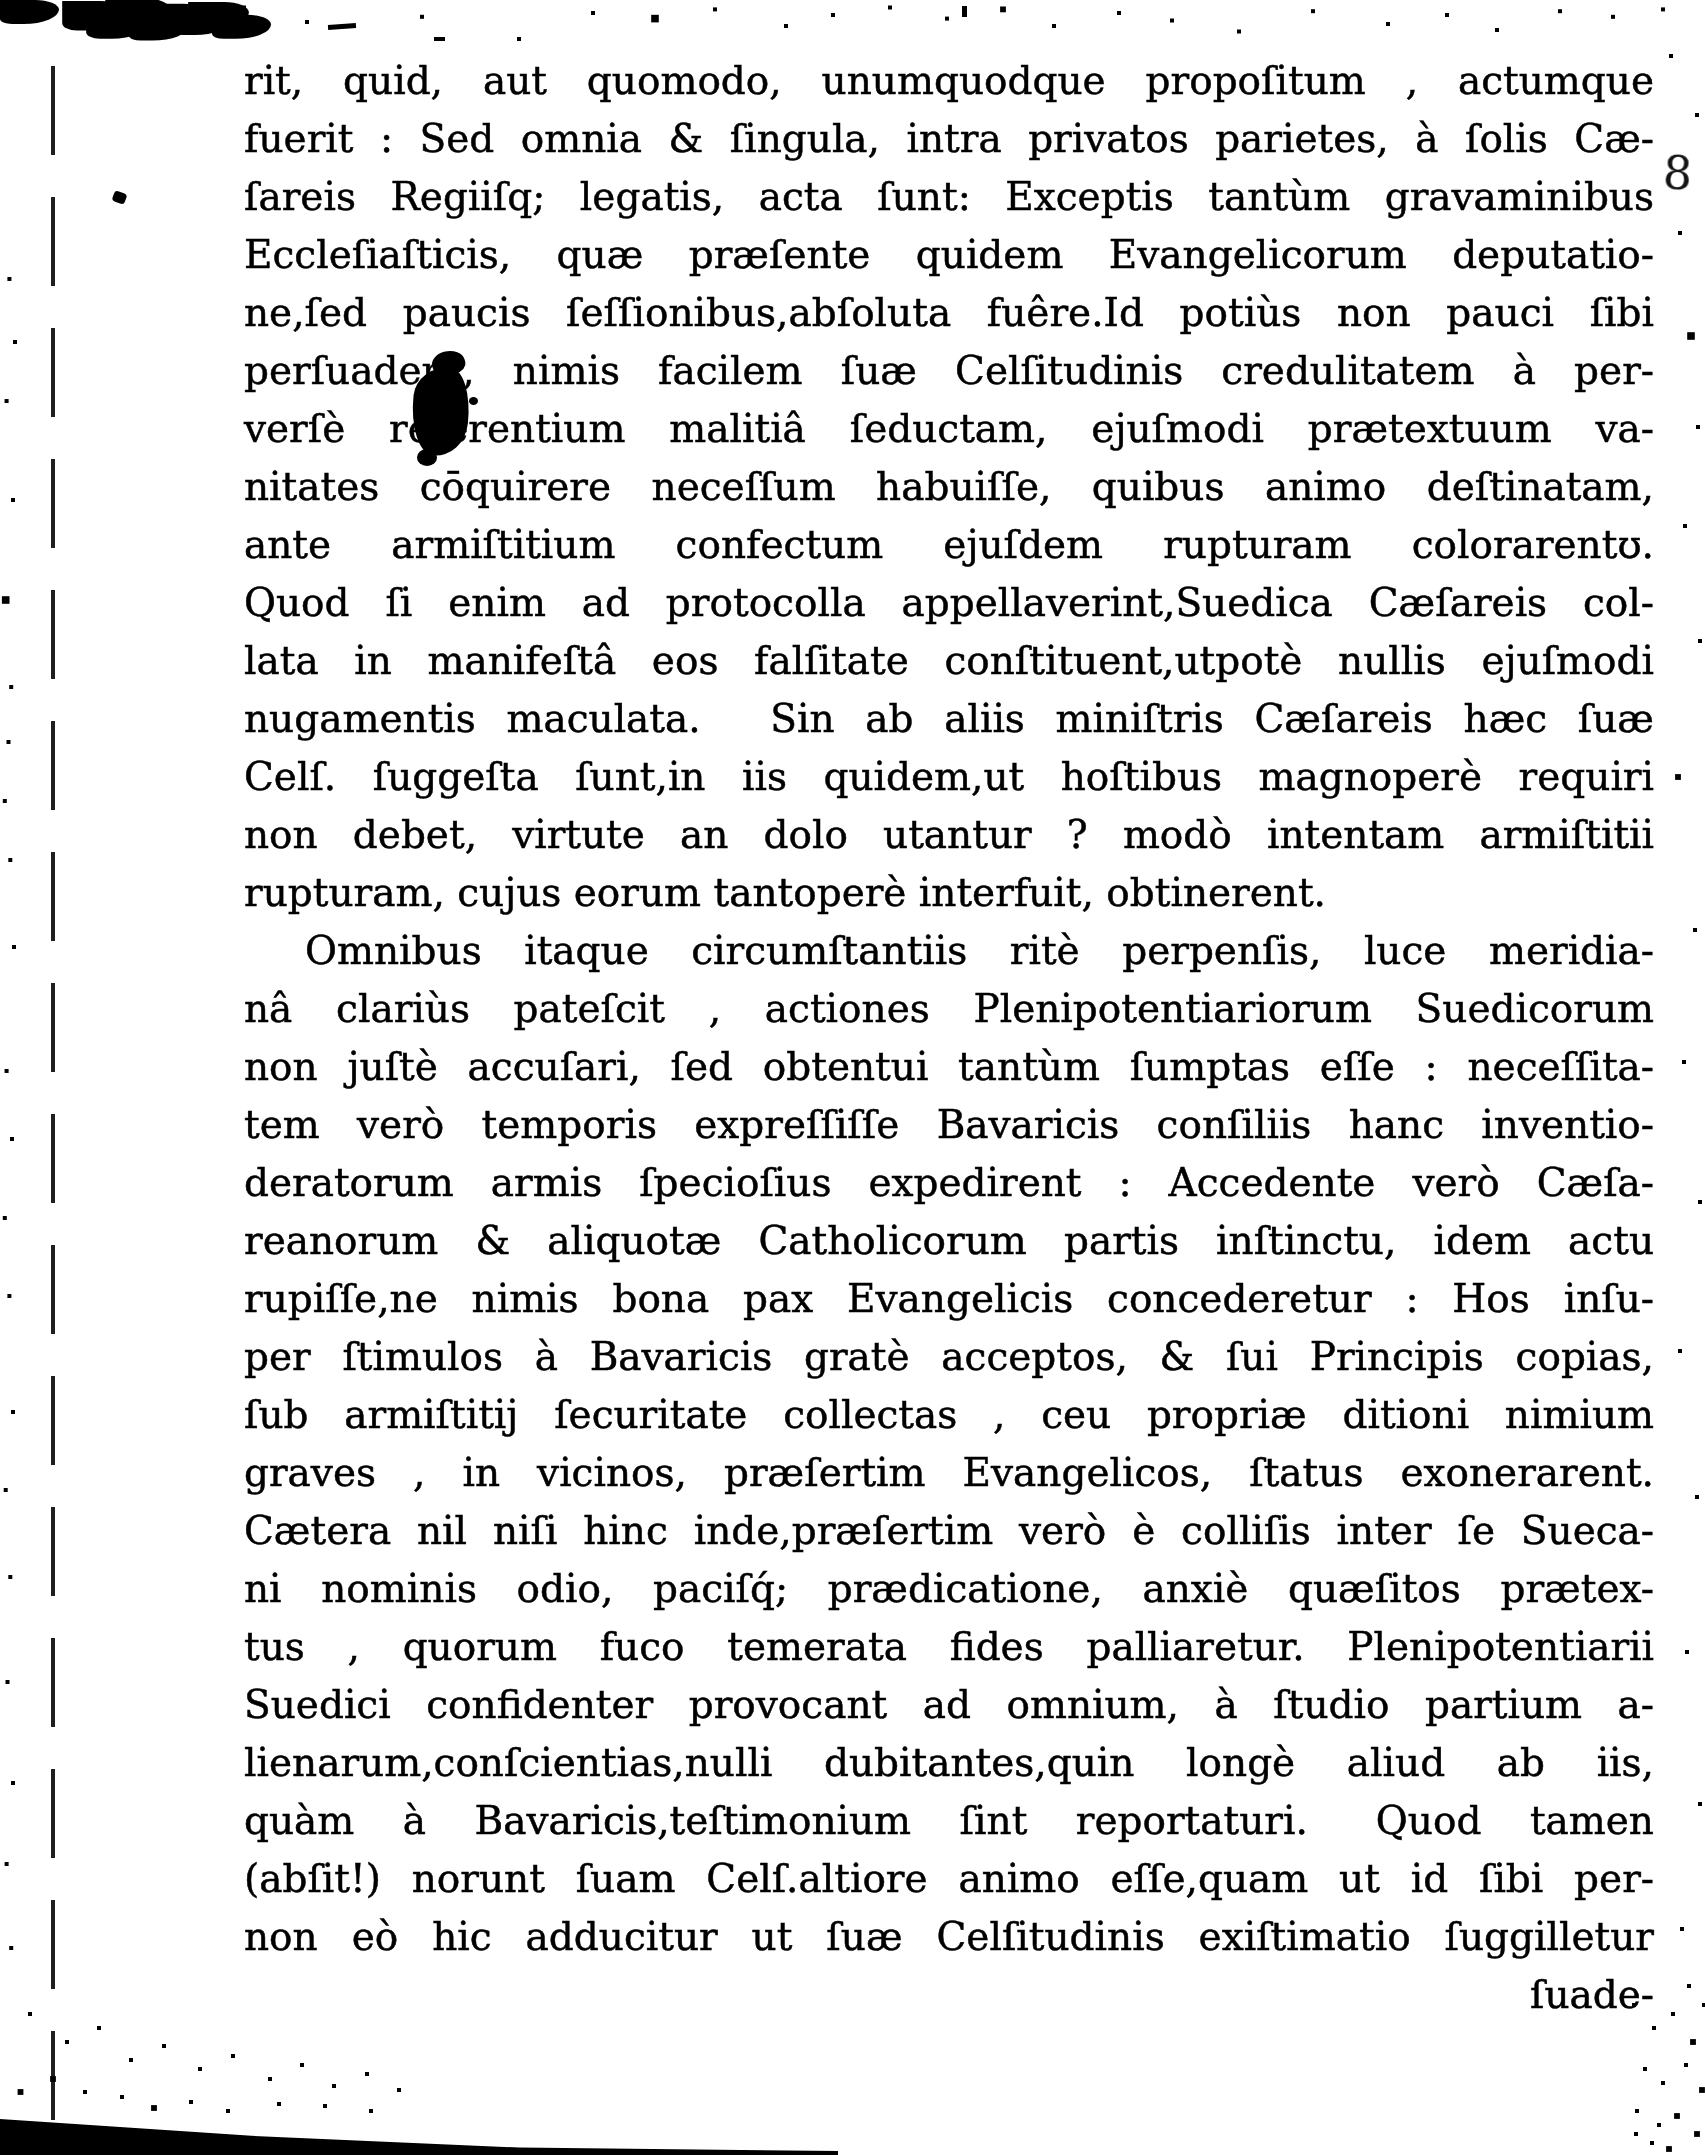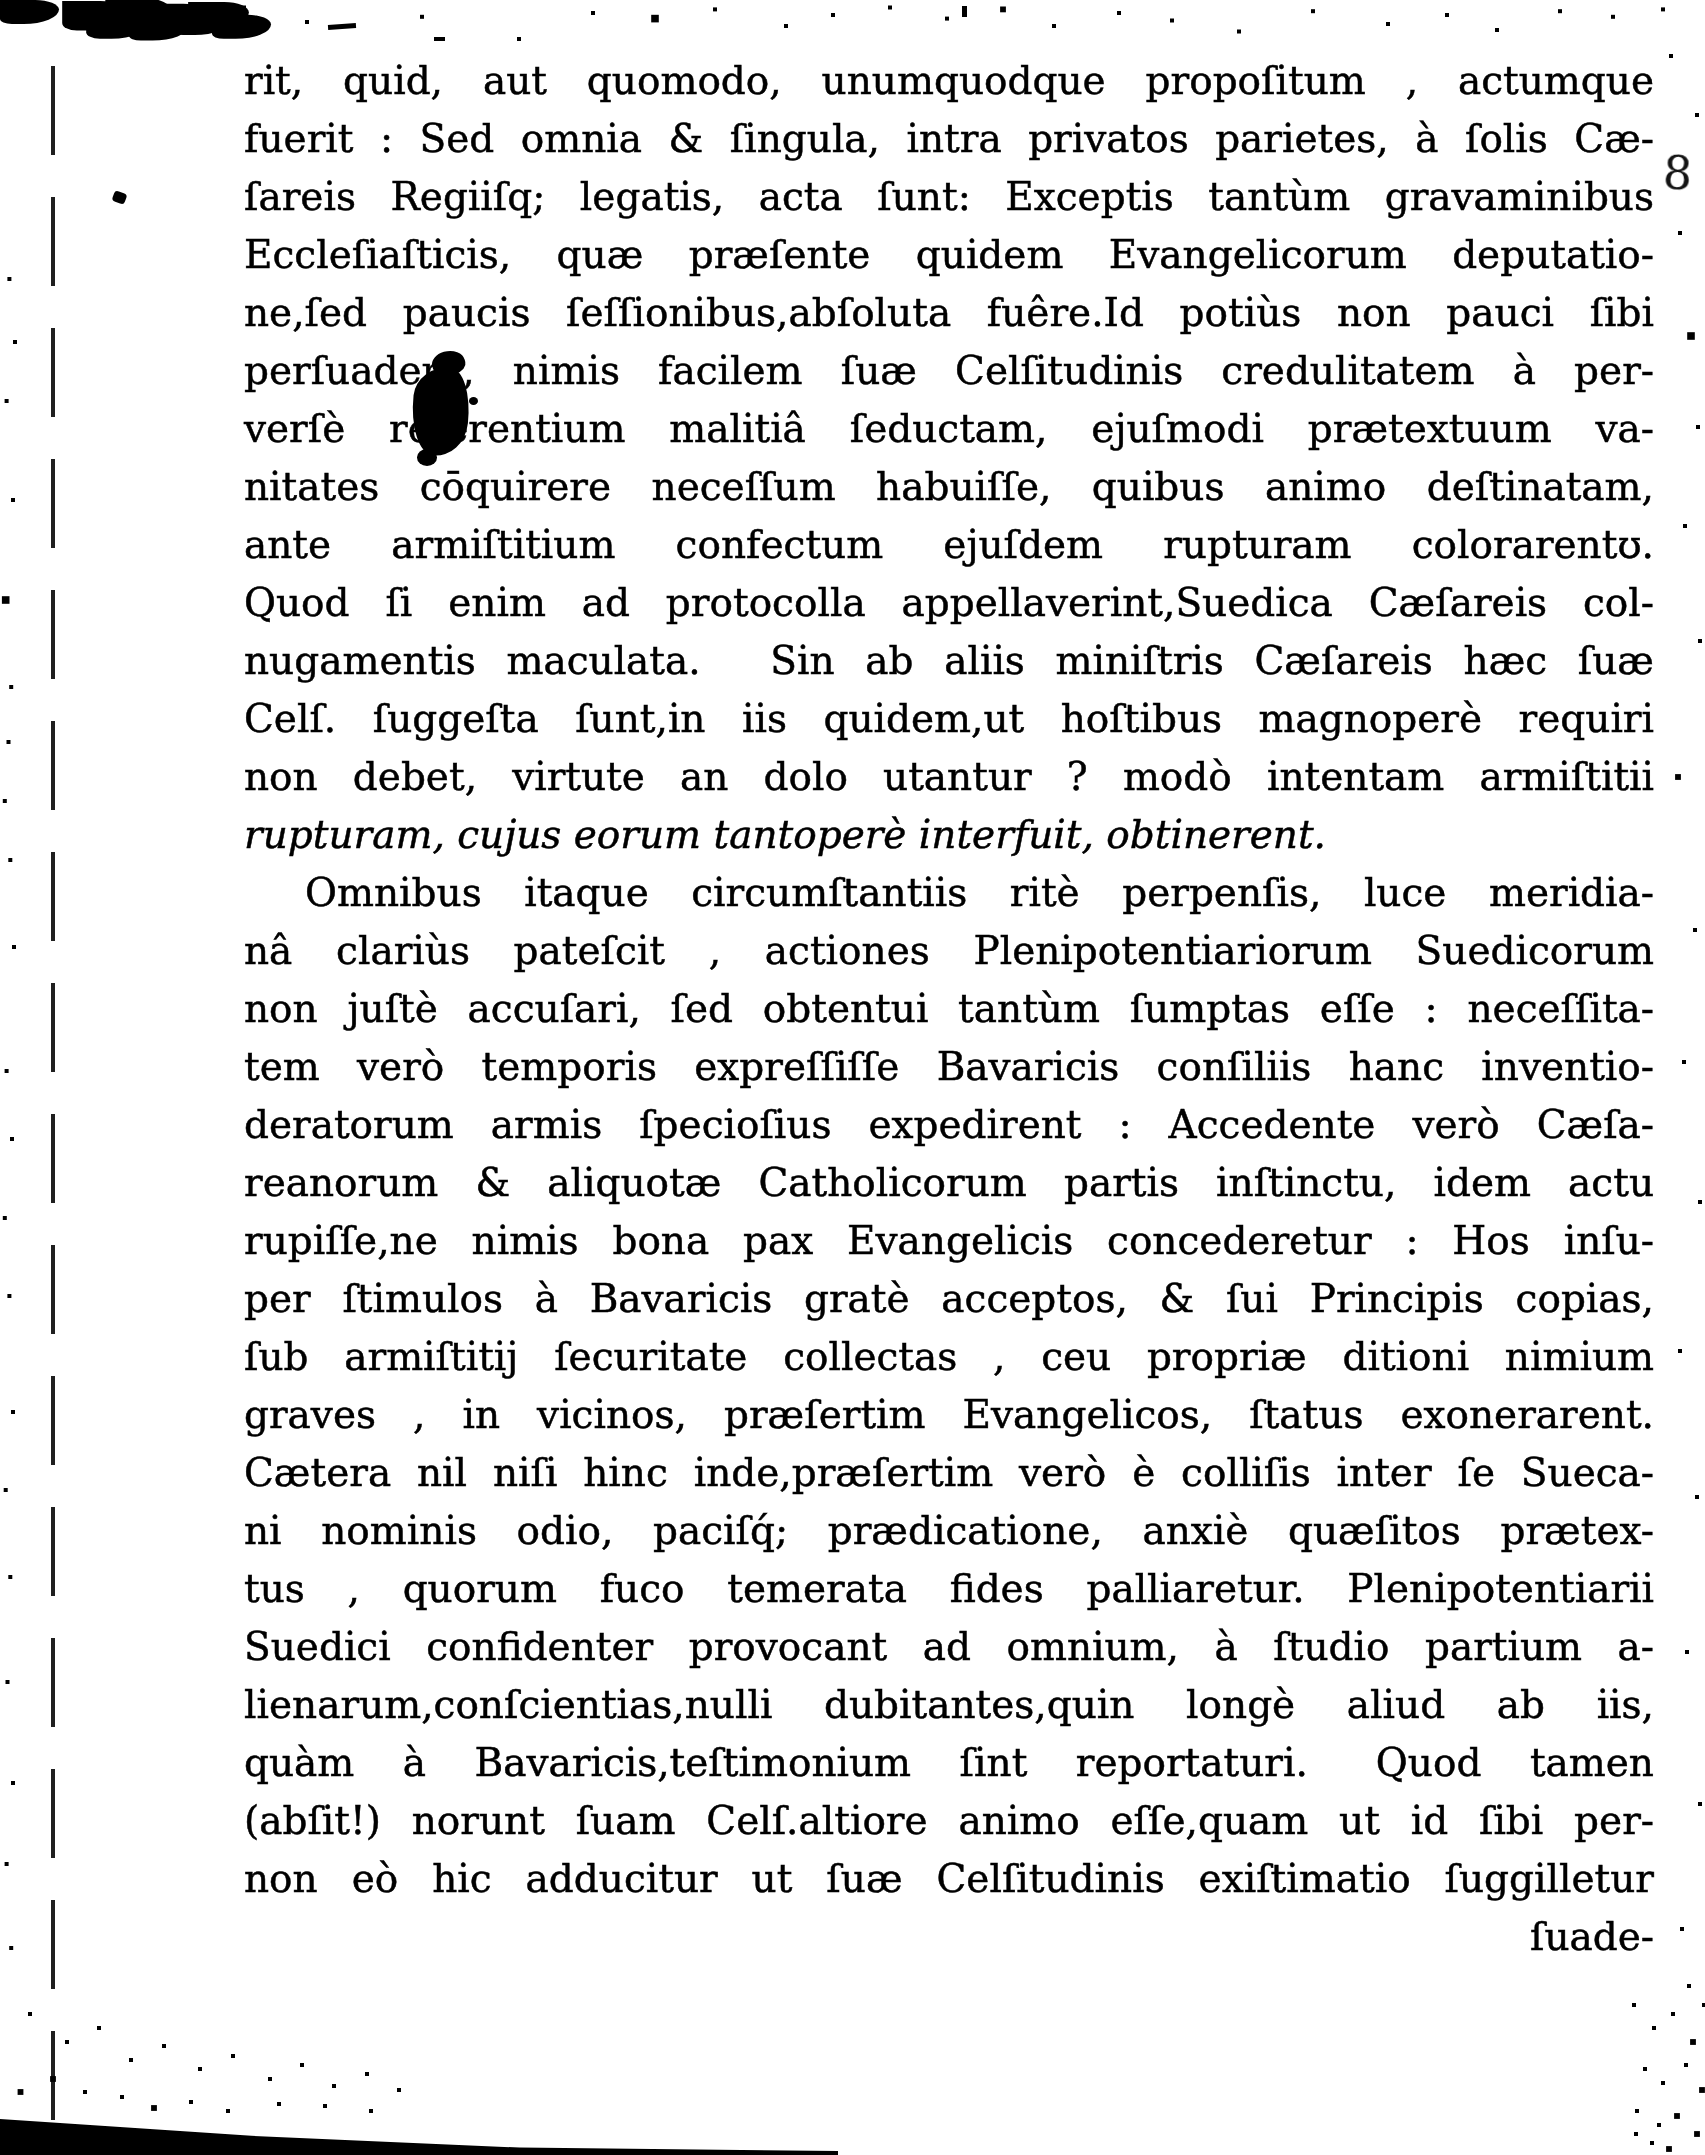--- a/index.html
+++ b/index.html
@@ -20,21 +20,21 @@
     margin-top:8px;
     -webkit-text-stroke:0.5px currentColor;
   }
   .line{
     text-align:justify;
     text-align-last:justify;
     white-space:normal;
     height:58px;
     overflow:visible;
   }
-  .line.short{text-align-last:left;font-style:italic;}
+  .line.short{text-align-last:left;}
   .line.indent{text-indent:61px;}
   .catchword-line{
     text-align:right;
     height:58px;
   }
   
   .page-number{
     position:absolute;left:1663px;top:150px;
     font-size:46px;line-height:1;
     transform:rotate(3deg);
@@ -114,20 +114,21 @@
       <div class="line">rit, quid, aut quomodo, unumquodque propoſitum , actumque</div>
       <div class="line">fuerit : Sed omnia &amp; ſingula, intra privatos parietes, à ſolis Cæ-</div>
       <div class="line">ſareis Regiiſq; legatis, acta ſunt: Exceptis tantùm gravaminibus</div>
       <div class="line">Eccleſiaſticis, quæ præſente quidem Evangelicorum deputatio-</div>
       <div class="line">ne,ſed paucis ſeſſionibus,abſoluta fuêre.Id potiùs non pauci ſibi</div>
       <div class="line">perſuadent, nimis facilem ſuæ Celſitudinis credulitatem à per-</div>
       <div class="line">verſè referentium malitiâ ſeductam, ejuſmodi prætextuum va-</div>
       <div class="line">nitates cōquirere neceſſum habuiſſe, quibus animo deſtinatam,</div>
       <div class="line">ante armiſtitium confectum ejuſdem rupturam colorarentʊ.</div>
       <div class="line">Quod ſi enim ad protocolla appellaverint,Suedica Cæſareis col-</div>
+      <div class="line">lata in manifeſtâ eos falſitate conſtituent,utpotè nullis ejuſmodi</div>
       <div class="line">nugamentis maculata.  Sin ab aliis miniſtris Cæſareis hæc ſuæ</div>
       <div class="line">Celſ. ſuggeſta ſunt,in iis quidem,ut hoſtibus magnoperè requiri</div>
       <div class="line">non debet, virtute an dolo utantur ? modò intentam armiſtitii</div>
       <div class="line short">rupturam, cujus eorum tantoperè interfuit, obtinerent.</div>
     </div>
     <div>
       <div class="line indent">Omnibus itaque circumſtantiis ritè perpenſis, luce meridia-</div>
       <div class="line">nâ clariùs pateſcit , actiones Plenipotentiariorum Suedicorum</div>
       <div class="line">non juſtè accuſari, ſed obtentui tantùm ſumptas eſſe : neceſſita-</div>
       <div class="line">tem verò temporis expreſſiſſe Bavaricis conſiliis hanc inventio-</div>

